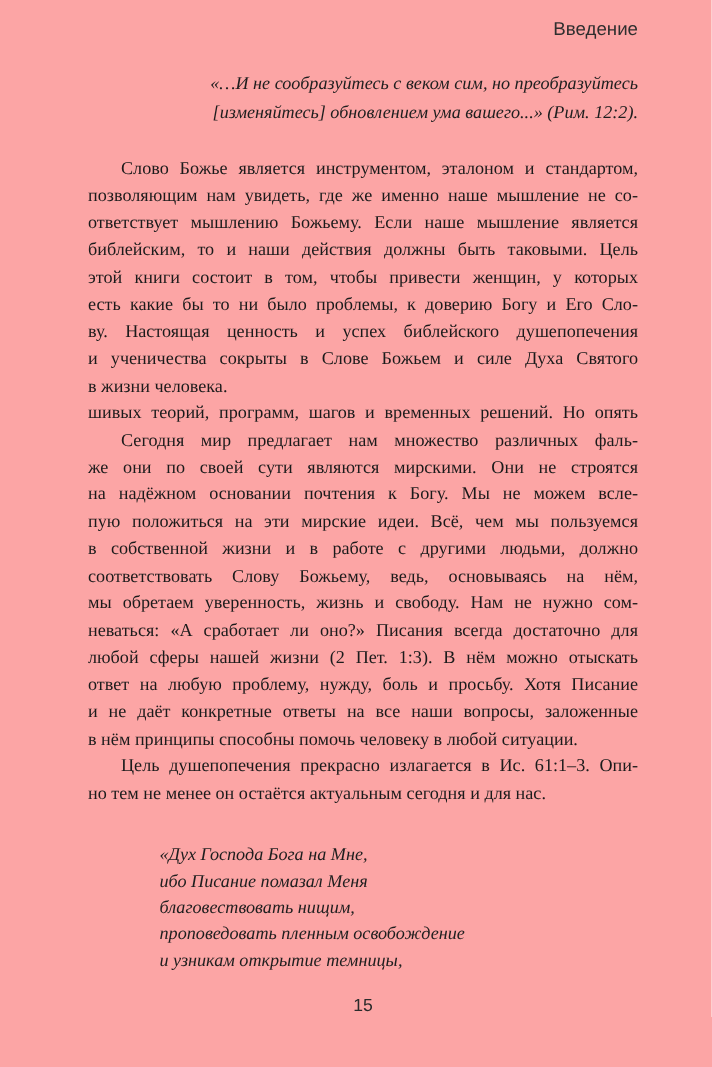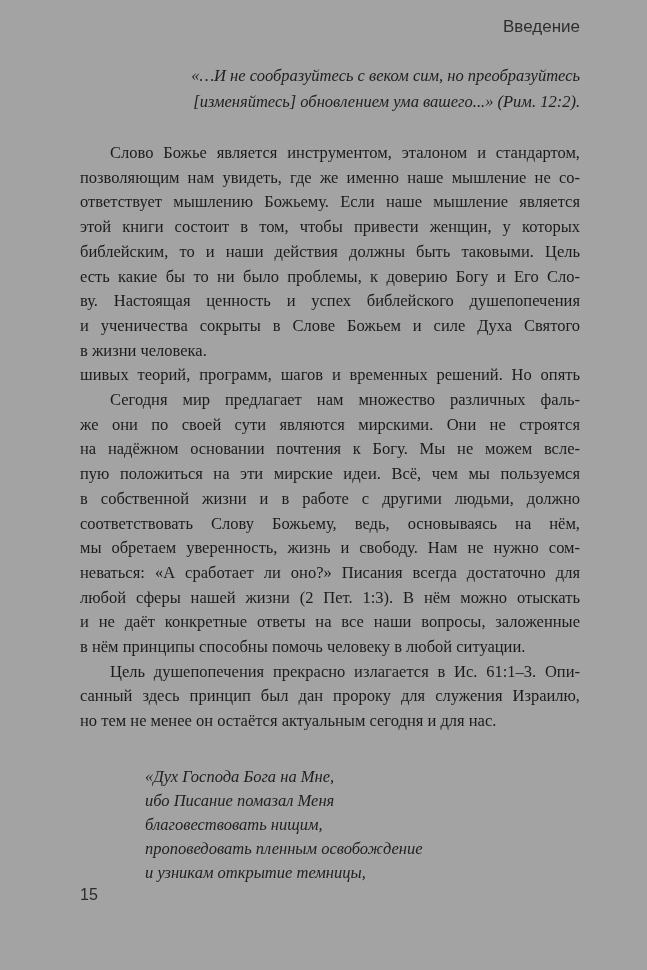--- a/index.html
+++ b/index.html
@@ -4,21 +4,21 @@
 <style>
   html, body {
     margin: 0;
     padding: 0;
     background: #ffffff;
   }
   .page {
     position: relative;
     width: 647px;
     height: 970px;
-    background: #a3a3a3;
+    background: #fca5a5;
     overflow: hidden;
     box-sizing: border-box;
     padding: 16px 67px 0 80px;
     color: #1b1b1b;
   }
   .running-head {
     font-family: "Liberation Sans", sans-serif;
     font-size: 17px;
     line-height: 22px;
     color: #2f2f2f;
@@ -51,63 +51,63 @@
   .poem {
     margin-top: 31px;
     padding-left: 65px;
     font-family: "Liberation Serif", serif;
     font-style: italic;
     font-size: 16.5px;
     line-height: 24px;
     color: #1e1e1e;
   }
   .page-number {
-    margin-top: 0;
+    margin-top: 20px;
     font-family: "Liberation Sans", sans-serif;
     font-size: 16px;
     line-height: 20px;
-    text-align: left;
+    text-align: center;
     color: #2b2b2b;
   }
 </style>
 </head>
 <body>
 
 <div class="page">
   <div class="running-head">Введение</div>
 
   <div class="epigraph">
       <div>«…И не сообразуйтесь с веком сим, но преобразуйтесь</div>
       <div>[изменяйтесь] обновлением ума вашего...» (Рим. 12:2).</div>
     </div>
 
   <div class="body-text">
       <div class="bline first">Слово Божье является инструментом, эталоном и стандартом,</div>
       <div class="bline">позволяющим нам увидеть, где же именно наше мышление не со-</div>
       <div class="bline">ответствует мышлению Божьему. Если наше мышление является</div>
+      <div class="bline">библейским, то и наши действия должны быть таковыми. Цель</div>
       <div class="bline">этой книги состоит в том, чтобы привести женщин, у которых</div>
-      <div class="bline">библейским, то и наши действия должны быть таковыми. Цель</div>
       <div class="bline">есть какие бы то ни было проблемы, к доверию Богу и Его Сло-</div>
       <div class="bline">ву. Настоящая ценность и успех библейского душепопечения</div>
       <div class="bline">и ученичества сокрыты в Слове Божьем и силе Духа Святого</div>
       <div class="bline last">в жизни человека.</div>
       <div class="bline">шивых теорий, программ, шагов и временных решений. Но опять</div>
       <div class="bline first">Сегодня мир предлагает нам множество различных фаль-</div>
       <div class="bline">же они по своей сути являются мирскими. Они не строятся</div>
       <div class="bline">на надёжном основании почтения к Богу. Мы не можем всле-</div>
       <div class="bline">пую положиться на эти мирские идеи. Всё, чем мы пользуемся</div>
       <div class="bline">в собственной жизни и в работе с другими людьми, должно</div>
       <div class="bline">соответствовать Слову Божьему, ведь, основываясь на нём,</div>
       <div class="bline">мы обретаем уверенность, жизнь и свободу. Нам не нужно сом-</div>
       <div class="bline">неваться: «А сработает ли оно?» Писания всегда достаточно для</div>
       <div class="bline">любой сферы нашей жизни (2 Пет. 1:3). В нём можно отыскать</div>
+      <div class="bline">ответ на любую проблему, нужду, боль и просьбу. Хотя Писание</div>
       <div class="bline">и не даёт конкретные ответы на все наши вопросы, заложенные</div>
       <div class="bline last">в нём принципы способны помочь человеку в любой ситуации.</div>
       <div class="bline first">Цель душепопечения прекрасно излагается в Ис. 61:1–3. Опи-</div>
-      <div class="bline">санный здесь принцип был дан пророку для служения Израилю,</div>
       <div class="bline last">но тем не менее он остаётся актуальным сегодня и для нас.</div>
     </div>
 
   <div class="poem">
       <div>«Дух Господа Бога на Мне,</div>
       <div>ибо Писание помазал Меня</div>
       <div>благовествовать нищим,</div>
       <div>проповедовать пленным освобождение</div>
       <div>и узникам открытие темницы,</div>
     </div>

